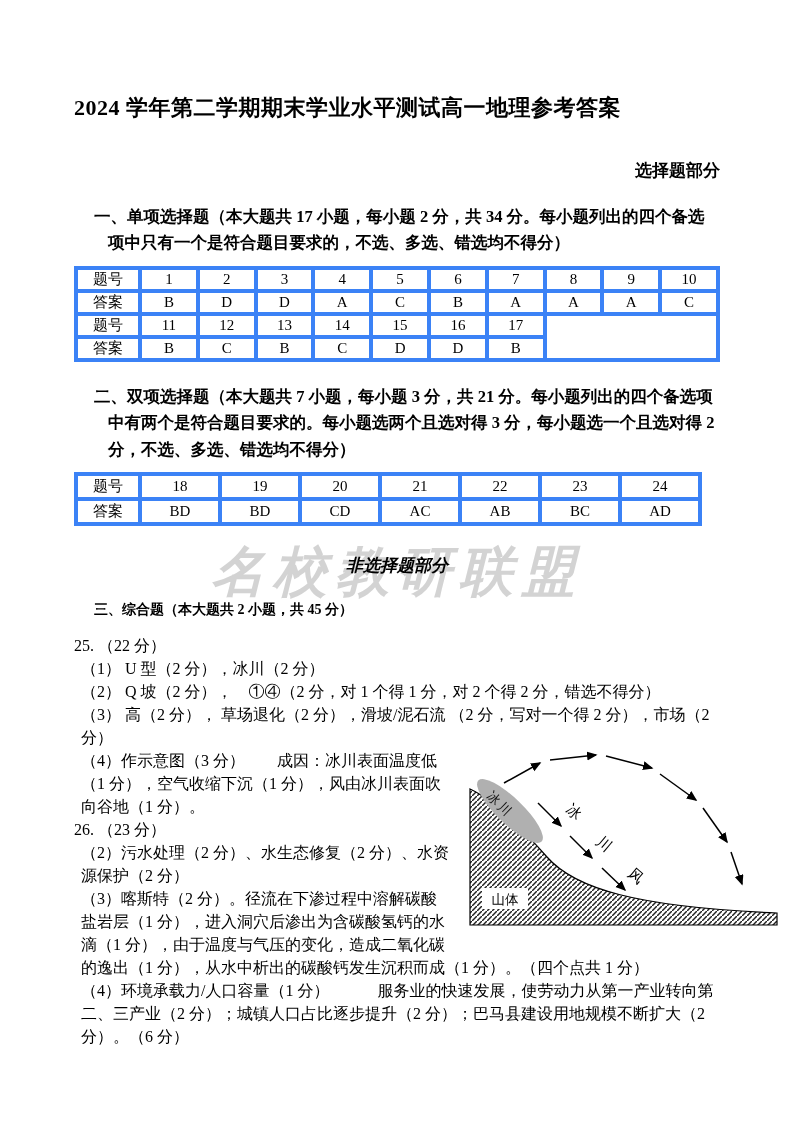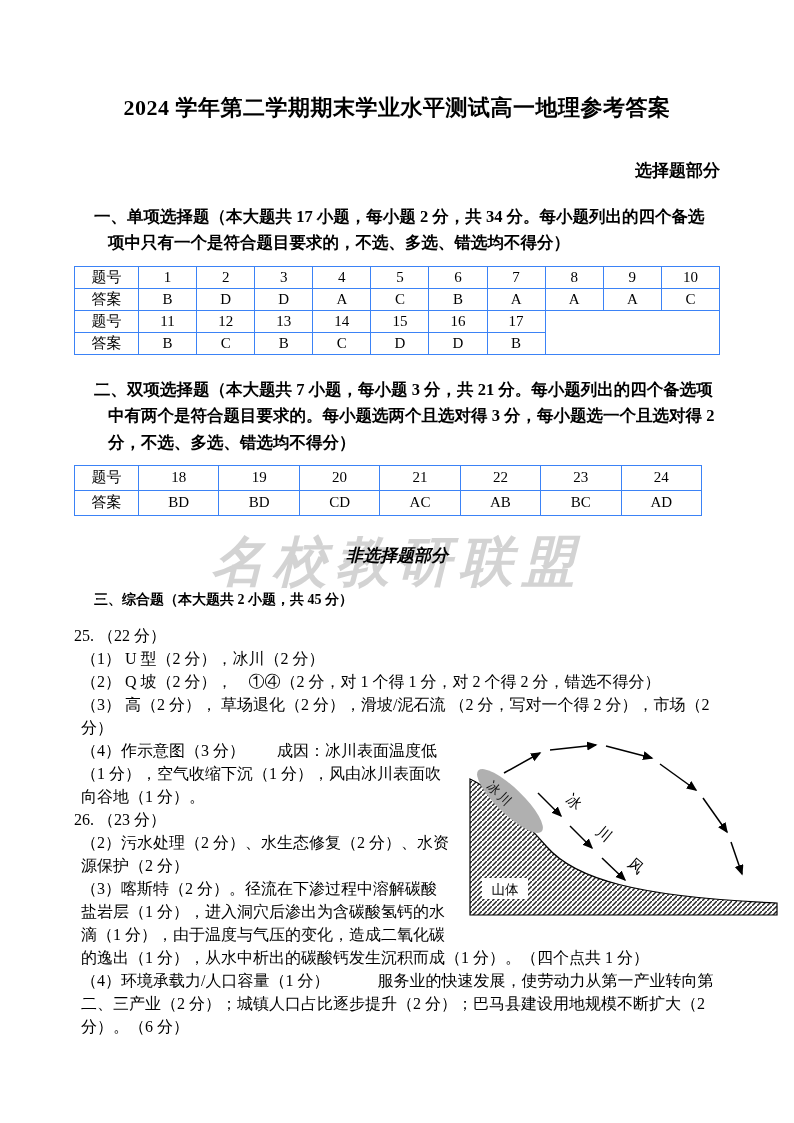--- a/index.html
+++ b/index.html
@@ -2,27 +2,27 @@
 <html><head>
 <meta charset="utf-8">
 <style>
   * { margin:0; padding:0; box-sizing:border-box; }
   html,body { background:#ffffff; }
   .page {
     width:794px; height:1123px; margin:0 auto; background:#fff;
     padding:55px 74px 30px 74px; position:relative; overflow:hidden;
     font-family:"Liberation Serif","DejaVu Serif",serif; color:#000;
   }
-  .doc-title { font-size:22px; font-weight:bold; text-align:center; margin-top:38px; letter-spacing:0.5px; }
+  .doc-title { font-size:22px; font-weight:bold; text-align:left; margin-top:38px; letter-spacing:0.5px; }
   .sec-title { font-size:17px; font-weight:bold; text-align:right; margin-top:36px; }
   .blk-heading { font-size:16.5px; font-weight:bold; line-height:1.6; margin-top:22px; padding-left:34px; text-indent:-14px; }
   table.ans-table { border-collapse:collapse; margin-top:9px; table-layout:fixed; }
   table.t1 { width:100%; }
   table.t2 { width:628px; }
-  .ans-table td { border:1px solid #3b82f6; text-align:center; font-size:15px; padding:0; }
+  .ans-table td { border:4px solid #3b82f6; text-align:center; font-size:15px; padding:0; }
   .t1 td { height:22px; }
   .t2 td { height:25px; }
   .c-label { width:64px; }
   .noncho-wrap { position:relative; margin-top:28px; text-align:center;font-style:italic; }
   .watermark {
     position:absolute; left:50%; top:-18px; transform:translateX(-50%);
     font-size:54px; font-weight:bold; letter-spacing:8px; white-space:nowrap;
     color:rgba(150,150,150,0.42); z-index:0; user-select:none;
   }
   .noncho-title { position:relative; z-index:1; font-size:17px; font-weight:bold; display:inline-block; }

